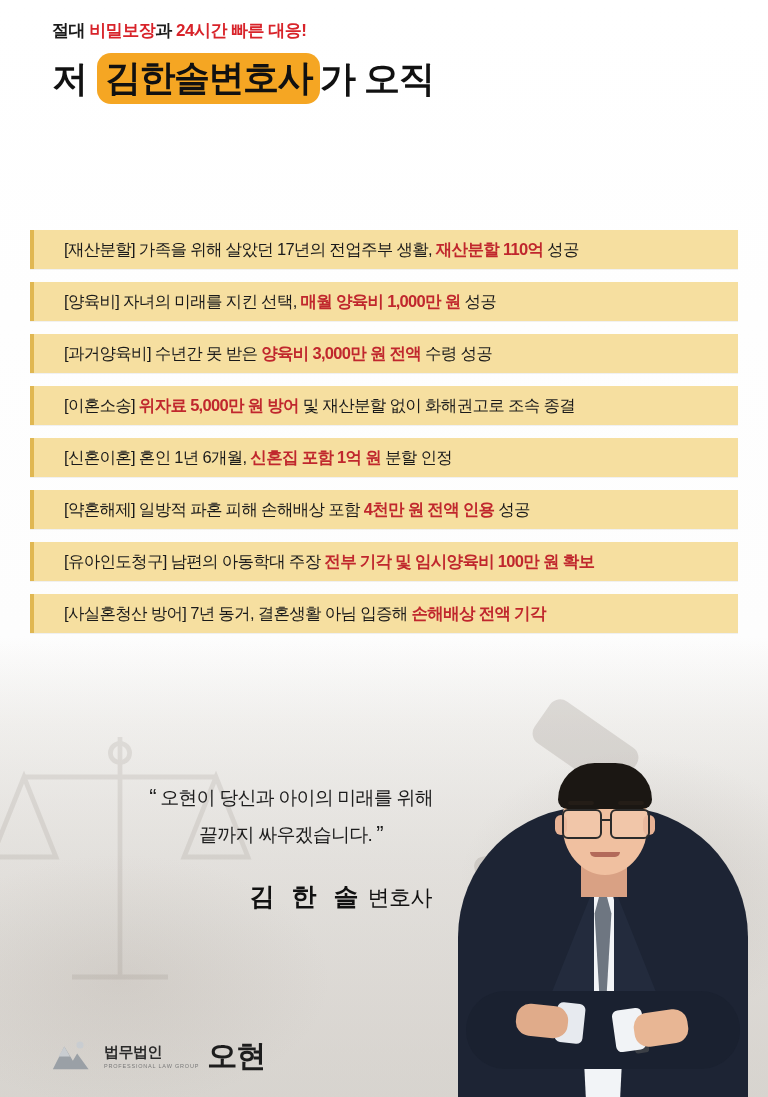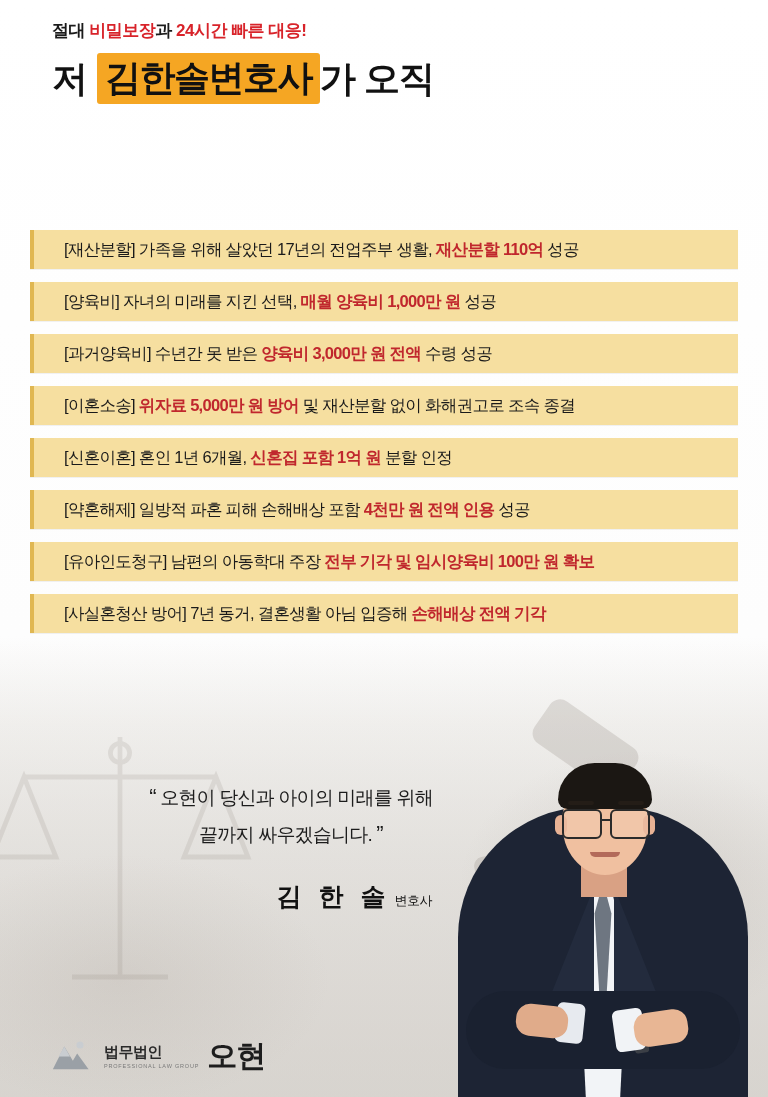--- a/index.html
+++ b/index.html
@@ -84,21 +84,21 @@
     white-space: nowrap;
     display: flex;
     align-items: center;
   }
   .hl-pre { margin-right: 10px; }
   .name-box {
     display: inline-block;
     background: #f5a623;
     color: #111111;
     padding: 2px 8px 4px 8px;
-    border-radius: 3px;
+    border-radius: 14px;
     font-weight: bold;
     letter-spacing: -1.5px;
   }
   .hl-post { margin-left: 0; }
   .headline2 {
     margin-left: 52px;
     margin-top: 10px;
     font-size: 38px;
     font-weight: bold;
     letter-spacing: -1.5px;
@@ -176,21 +176,21 @@
     padding-right: 54px;
     white-space: nowrap;
   }
   .sig-name {
     font-size: 25px;
     font-weight: bold;
     letter-spacing: 5px;
     color: #111111;
   }
   .sig-title {
-    font-size: 13px;
+    font-size: 22px;
     letter-spacing: -0.5px;
     color: #111111;
     margin-left: 4px;
   }
 
   
   .photo {
     position: absolute;
     right: 0px;
     bottom: 0px;

